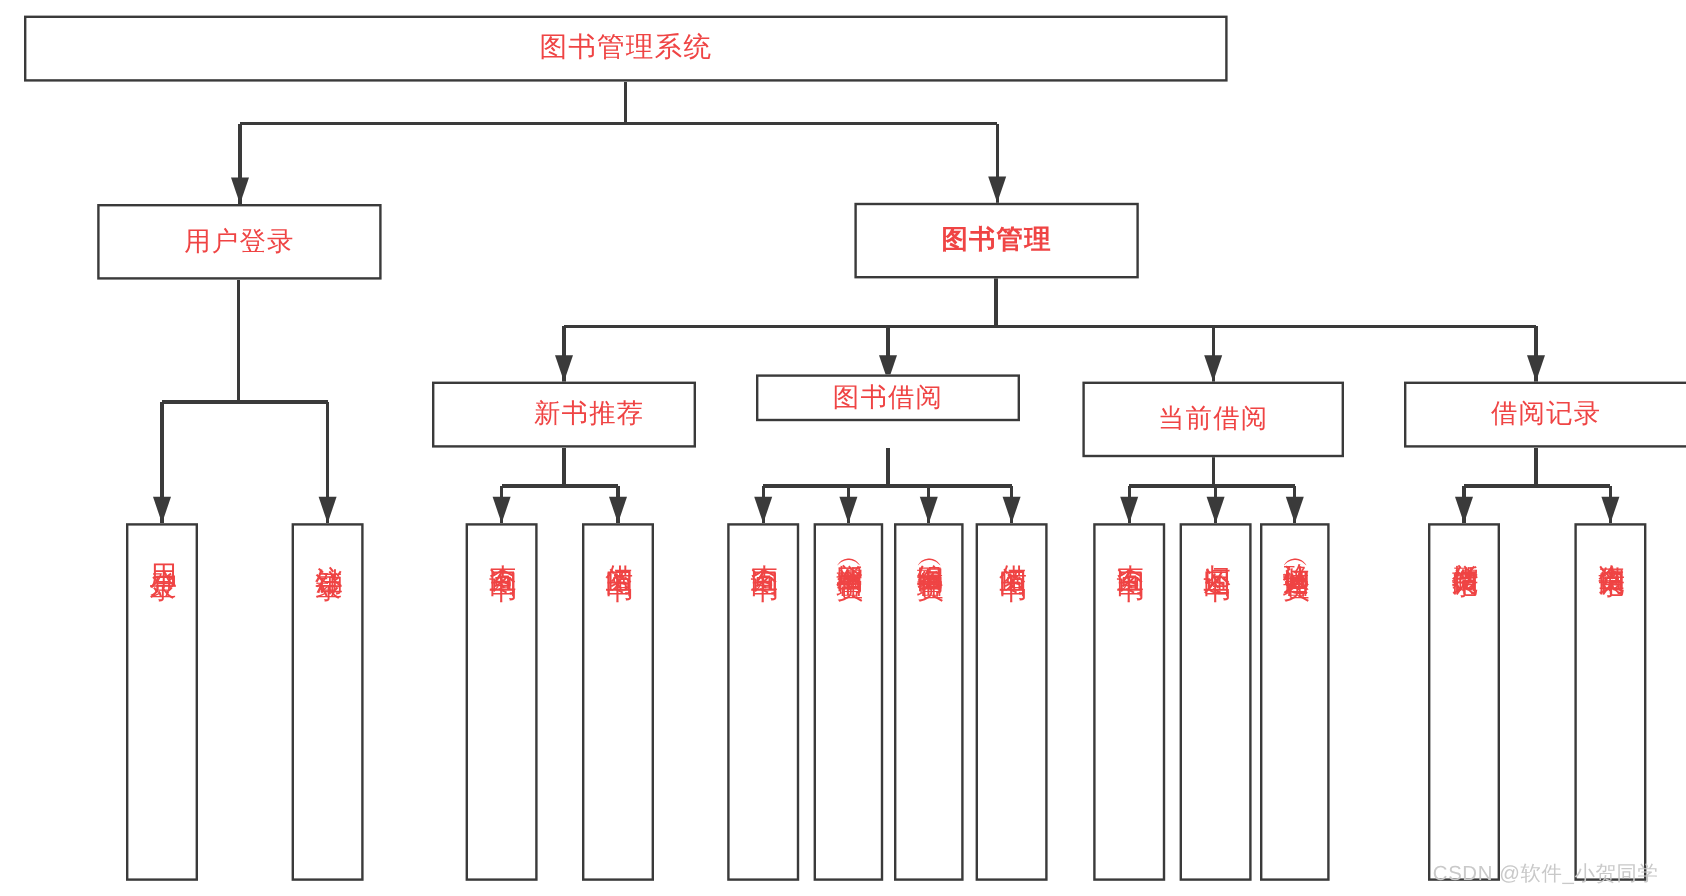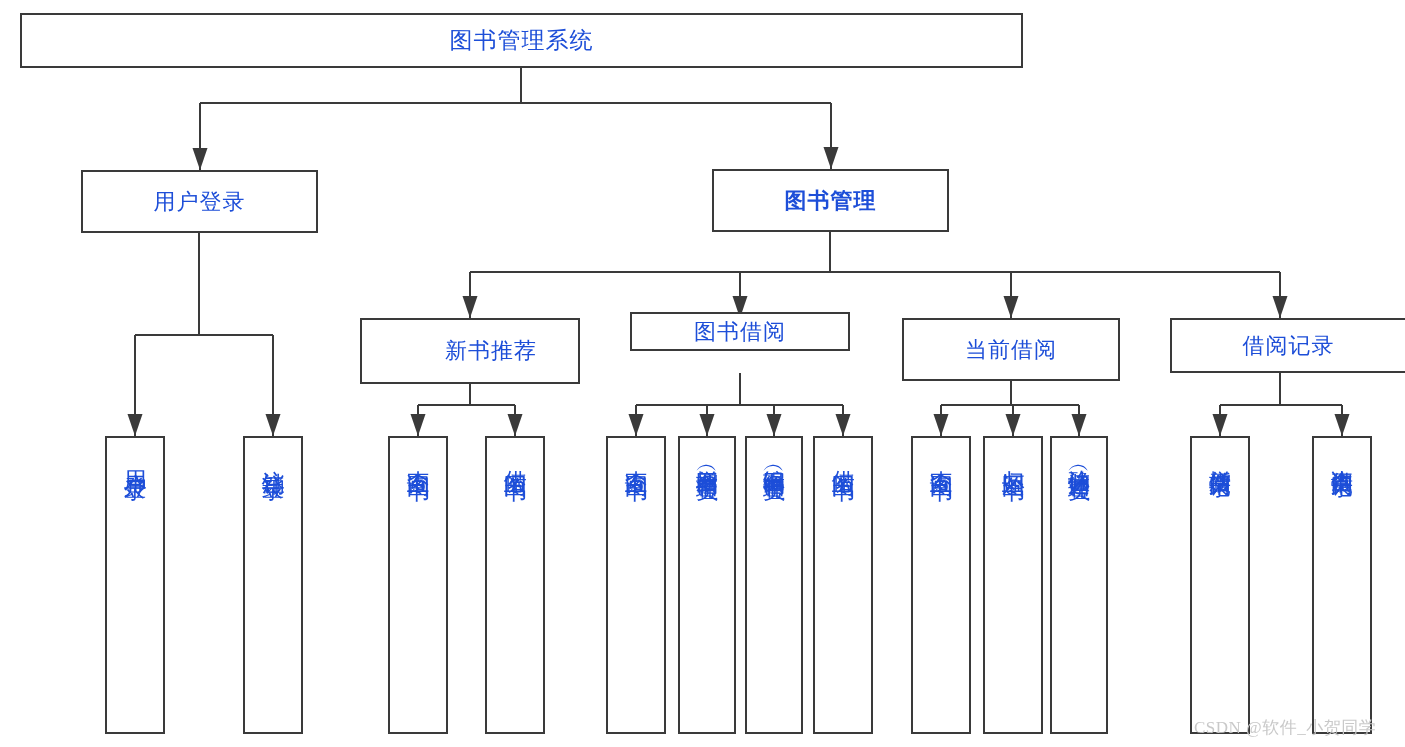--- a/index.html
+++ b/index.html
@@ -26,21 +26,21 @@
     pointer-events: none;
   }
   .node {
     position: absolute;
     box-sizing: border-box;
     background: #ffffff;
     border: 2.4px solid #3a3a3a;
     display: flex;
     align-items: center;
     justify-content: center;
-    color: #1d4ed8;
+    color: #ef4444;
   }
   .node-label {
     display: block;
     text-align: center;
     line-height: 1.18;
     white-space: nowrap;
   }
   .node.horiz .node-label {
     font-size: 22px;
     letter-spacing: 1px;
@@ -64,21 +64,21 @@
   .node.vert.long .node-label {
     font-size: 22px;
     letter-spacing: 1.5px;
   }
   .watermark {
     position: absolute;
     font-size: 17px;
     color: #c9c9c9;
     letter-spacing: 0.5px;
     white-space: nowrap;
-    font-family: Liberation Serif, serif;
+    font-family: Liberation Sans, sans-serif;
   }
 </style>
 </head>
 <body>
 
 <div id="canvas">
   <svg id="edges" viewBox="0 0 1405 747" xmlns="http://www.w3.org/2000/svg">
       <line x1="521" y1="68" x2="521" y2="103" stroke="#3a3a3a" stroke-width="2.6" shape-rendering="crispEdges"></line>
       <line x1="200" y1="103" x2="831" y2="103" stroke="#3a3a3a" stroke-width="2.6" shape-rendering="crispEdges"></line>
       <line x1="200" y1="103" x2="200" y2="170" stroke="#3a3a3a" stroke-width="2.6" shape-rendering="crispEdges"></line>
@@ -135,21 +135,21 @@
   <div id="nodes">
       <div class="node horiz root" style="left: 20px; top: 13px; width: 1003px; height: 55px;">
         <span class="node-label">图书管理系统</span>
       </div>
       <div class="node horiz" style="left: 81px; top: 170px; width: 237px; height: 63px;">
         <span class="node-label">用户登录</span>
       </div>
       <div class="node horiz" style="left: 712px; top: 169px; width: 237px; height: 63px; font-weight: bold;">
         <span class="node-label">图书管理</span>
       </div>
-      <div class="node horiz" style="left: 360px; top: 318px; width: 220px; height: 66px; padding-left: 42px;">
+      <div class="node horiz" style="left: 360px; top: 318px; width: 220px; height: 55px; padding-left: 42px;">
         <span class="node-label">新书推荐</span>
       </div>
       <div class="node horiz" style="left: 630px; top: 312px; width: 220px; height: 39px; justify-content: center;">
         <span class="node-label">图书借阅</span>
       </div>
       <div class="node horiz" style="left: 902px; top: 318px; width: 218px; height: 63px;">
         <span class="node-label">当前借阅</span>
       </div>
       <div class="node horiz" style="left: 1170px; top: 318px; width: 237px; height: 55px;">
         <span class="node-label">借阅记录</span>

